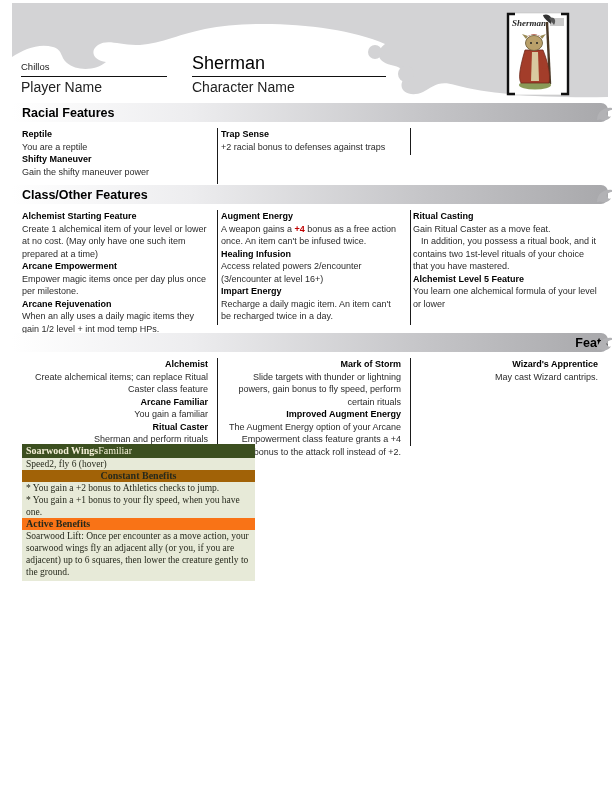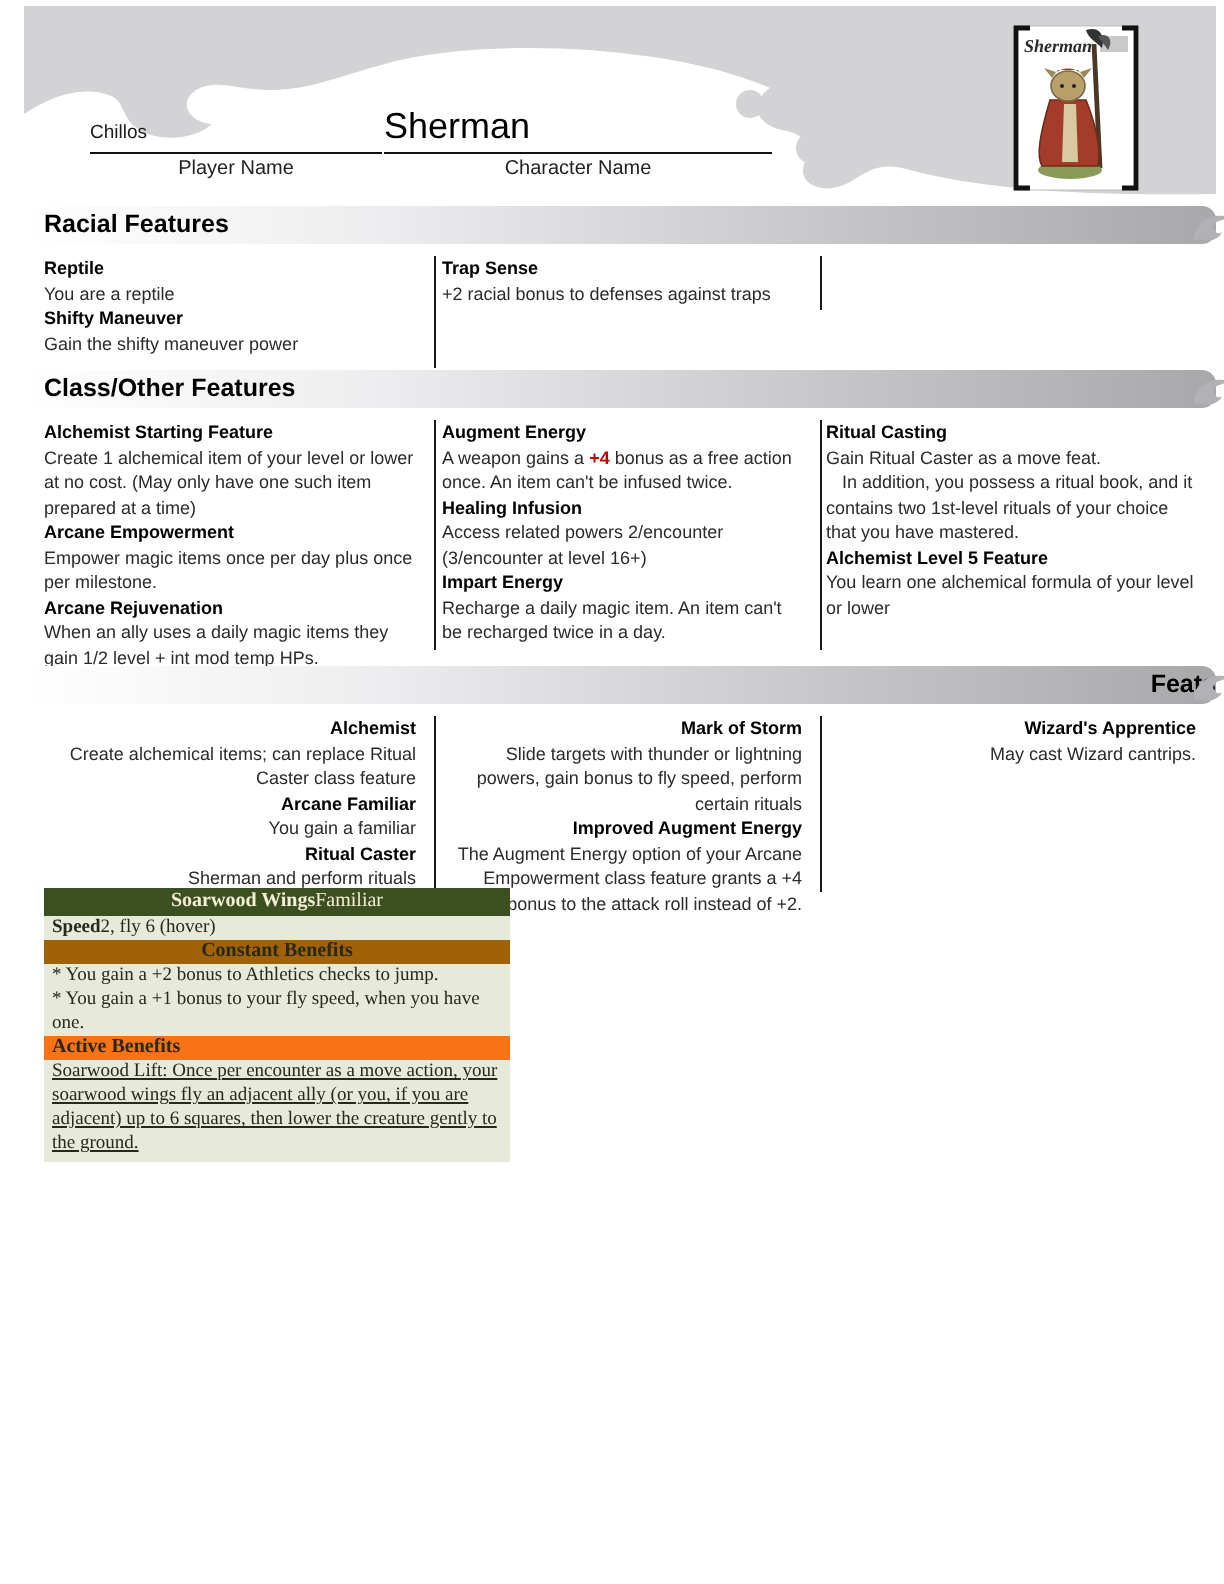--- a/index.html
+++ b/index.html
@@ -7,22 +7,22 @@
   body {
     width:612px; height:792px; position:relative; overflow:hidden;
     font-family:"Liberation Sans", sans-serif; color:#1a1a1a;
   }
   
   .band { position:absolute; top:0; left:0; width:612px; height:110px; }
   
   .field { position:absolute; }
   .field .value { display:block; }
   .field .rule { border-bottom:1.4px solid #111; }
-  .field .label { display:block; font-size:10px; color:#222; padding-top:2px;text-align:center; }
-  .player-field { left:45px; top:61px; width:146px; }
+  .field .label { display:block; font-size:14px; color:#222; padding-top:2px; }
+  .player-field { left:21px; top:61px; width:146px; }
   .player-field .value { font-size:9.5px; padding-bottom:4px; }
   .character-field { left:192px; top:53px; width:194px; }
   .character-field .value { font-size:18px; color:#000; padding-bottom:2px; }
   
   .portrait { position:absolute; left:505px; top:12px; width:66px; height:84px; }
   
   .section { position:absolute; left:12px; width:596px; }
   .sec-racial { top:103px; }
   .sec-class  { top:185px; }
   .sec-feats  { top:333px;text-align:right; }
@@ -44,22 +44,22 @@
   
   .familiar {
     position:absolute; left:22px; top:444px; width:233px;
     font-family:"Liberation Serif", serif; color:#26291c;
   }
   .fam-titlebar { padding:1px 4px 2px 4px; font-size:10px; }
   .fam-title-name { font-weight:bold; }
   .fam-body-row { padding:0 4px; font-size:9.5px; line-height:12px; }
   .fam-subbar { padding:0 4px; font-size:10px; font-weight:bold; line-height:12px; }
   .fam-line { font-size:9.5px; line-height:12px; }
-  .fam-speed-label { font-weight:bold; }
-  .fam-active-text { padding:0 4px 3px 4px; font-size:9.5px; line-height:12px;text-decoration:underline; }
+  .fam-speed-label { font-weight:normal; }
+  .fam-active-text { padding:0 4px 3px 4px; font-size:9.5px; line-height:12px; }
 </style>
 </head>
 <body>
 
 <svg class="band" viewBox="0 0 612 110">
   <path fill="#d3d3d5" d="M12,3 L608,3 L608,97 C545,98 492,95 455,85 C438,80 433,87 423,92 C410,98 397,91 403,80 C407,72 402,67 391,65 C378,62 374,52 385,44 C340,24 255,19 205,29 C176,35 158,45 136,45 C118,45 108,39 98,45 C89,51 94,61 106,62 C96,71 76,71 67,63 C60,57 63,50 53,47 C39,43 24,49 12,57 Z"></path>
   <circle fill="#d3d3d5" cx="375" cy="52" r="7"></circle>
   <circle fill="#d3d3d5" cx="406" cy="74" r="8"></circle>
   <circle fill="#ffffff" cx="101" cy="54" r="5"></circle>
 </svg>
@@ -184,21 +184,21 @@
       <div class="col c3">
         <div class="feat-name">Wizard's Apprentice</div>
         <div class="feat-line">May cast Wizard cantrips.</div>
       </div>
     </div>
   <div class="vr" style="left:205px; height:88px;"></div>
   <div class="vr" style="left:398px; height:88px;"></div>
 </div>
 
 <div class="familiar" style="background: rgb(231, 234, 216);">
-  <div class="fam-titlebar" style="background: rgb(60, 79, 32); color: rgb(243, 238, 214); text-align: center;">
+  <div class="fam-titlebar" style="background: rgb(60, 79, 32); color: rgb(243, 238, 214);">
     <span class="fam-title-name">Soarwood Wings</span><span>Familiar</span>
   </div>
   <div class="fam-card-body">
     <div class="fam-body-row">
       <span class="fam-speed-label">Speed</span><span>2, fly 6 (hover)</span>
     </div>
     <div class="fam-subbar" style="background: #a16207; text-align: center;">Constant Benefits</div>
     <div class="fam-body-row">
         <div class="fam-line">* You gain a +2 bonus to Athletics checks to jump.</div>
         <div class="fam-line">* You gain a +1 bonus to your fly speed, when you have one.</div>

